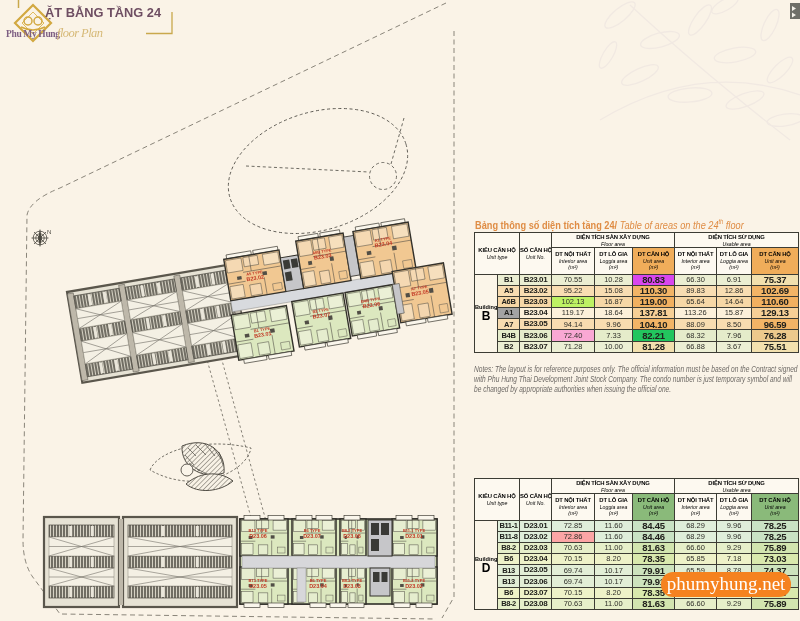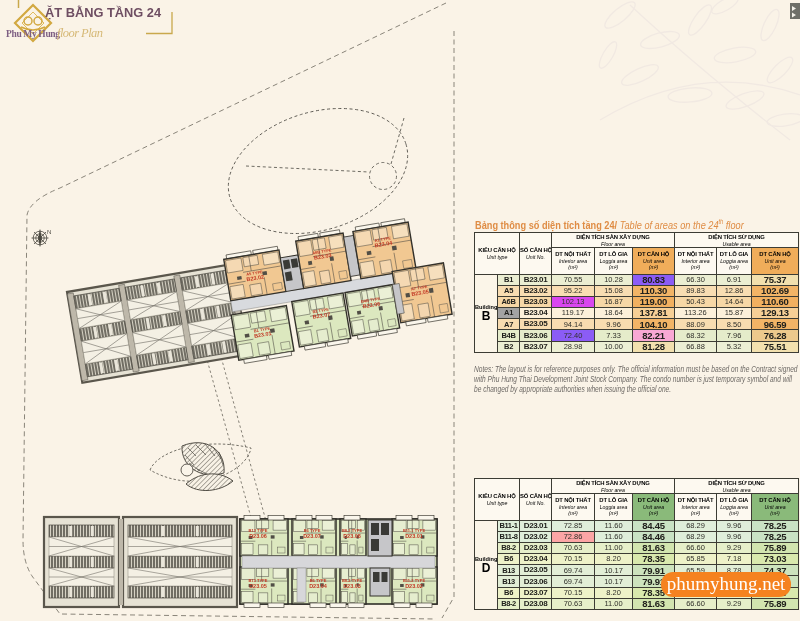--- a/index.html
+++ b/index.html
@@ -526,42 +526,42 @@
 </tr>
 <tr style="height:11.2px">
   <td rowspan="7" style="background:#fbf5e8">
               <div style="font-size:5.6px;font-weight:bold">Building</div>
               <div style="font-size:12px;font-weight:bold;line-height:10px">B</div>
             </td>
   <td style="background:#ebeed2"><span class="typ">B1</span></td>
   <td style="background:#ebeed2"><span class="uno">B23.01</span></td>
   <td style="background:#ebeed2"><span class="num">70.55</span></td>
   <td style="background:#ebeed2"><span class="num">10.28</span></td>
-  <td style="background:#8b5cf6"><span class="bignum">80.83</span></td>
+  <td style="background:#d946ef"><span class="bignum">80.83</span></td>
   <td style="background:#ebeed2"><span class="num">66.30</span></td>
   <td style="background:#ebeed2"><span class="num">6.91</span></td>
   <td style="background:#f2e0ae"><span class="bignum">75.37</span></td>
 </tr>
 <tr style="height:11.2px">
   <td style="background:#f8ddb2"><span class="typ">A5</span></td>
   <td style="background:#f8ddb2"><span class="uno">B23.02</span></td>
   <td style="background:#f8ddb2"><span class="num">95.22</span></td>
   <td style="background:#f8ddb2"><span class="num">15.08</span></td>
   <td style="background:#f2b466"><span class="bignum">110.30</span></td>
   <td style="background:#f8ddb2"><span class="num">89.83</span></td>
   <td style="background:#f8ddb2"><span class="num">12.86</span></td>
   <td style="background:#f2b466"><span class="bignum">102.69</span></td>
 </tr>
 <tr style="height:11.2px">
   <td style="background:#f6d7a6"><span class="typ">A6B</span></td>
   <td style="background:#f6d7a6"><span class="uno">B23.03</span></td>
-  <td style="background:#d946ef"><span class="num">102.13</span></td>
+  <td style="background:#bef264"><span class="num">102.13</span></td>
   <td style="background:#f6d7a6"><span class="num">16.87</span></td>
   <td style="background:#f1b060"><span class="bignum">119.00</span></td>
-  <td style="background:#f6d7a6"><span class="num">50.43</span></td>
+  <td style="background:#f6d7a6"><span class="num">65.64</span></td>
   <td style="background:#f6d7a6"><span class="num">14.64</span></td>
   <td style="background:#f1b060"><span class="bignum">110.60</span></td>
 </tr>
 <tr style="height:11.2px">
   <td style="background:#a3a3a3"><span class="typ">A1</span></td>
   <td style="background:#fcf0da"><span class="uno">B23.04</span></td>
   <td style="background:#fcf0da"><span class="num">119.17</span></td>
   <td style="background:#fcf0da"><span class="num">18.64</span></td>
   <td style="background:#f6cf96"><span class="bignum">137.81</span></td>
   <td style="background:#fcf0da"><span class="num">113.26</span></td>
@@ -574,35 +574,35 @@
   <td style="background:#f8dcb0"><span class="num">94.14</span></td>
   <td style="background:#f8dcb0"><span class="num">9.96</span></td>
   <td style="background:#f2b466"><span class="bignum">104.10</span></td>
   <td style="background:#f8dcb0"><span class="num">88.09</span></td>
   <td style="background:#f8dcb0"><span class="num">8.50</span></td>
   <td style="background:#f2b466"><span class="bignum">96.59</span></td>
 </tr>
 <tr style="height:11.2px">
   <td style="background:#e5ecca"><span class="typ">B4B</span></td>
   <td style="background:#e5ecca"><span class="uno">B23.06</span></td>
-  <td style="background:#8b5cf6"><span class="num">72.40</span></td>
+  <td style="background:#f9a8d4"><span class="num">72.40</span></td>
   <td style="background:#e5ecca"><span class="num">7.33</span></td>
-  <td style="background:#f9a8d4"><span class="bignum">82.21</span></td>
+  <td style="background:#22c55e"><span class="bignum">82.21</span></td>
   <td style="background:#e5ecca"><span class="num">68.32</span></td>
   <td style="background:#e5ecca"><span class="num">7.96</span></td>
   <td style="background:#edc98c"><span class="bignum">76.28</span></td>
 </tr>
 <tr style="height:11.2px">
   <td style="background:#ecefd4"><span class="typ">B2</span></td>
   <td style="background:#ecefd4"><span class="uno">B23.07</span></td>
-  <td style="background:#ecefd4"><span class="num">28.98</span></td>
+  <td style="background:#ecefd4"><span class="num">71.28</span></td>
   <td style="background:#ecefd4"><span class="num">10.00</span></td>
   <td style="background:#f2e0ae"><span class="bignum">81.28</span></td>
   <td style="background:#ecefd4"><span class="num">66.88</span></td>
-  <td style="background:#ecefd4"><span class="num">5.32</span></td>
+  <td style="background:#ecefd4"><span class="num">3.67</span></td>
   <td style="background:#f2e0ae"><span class="bignum">75.51</span></td>
 </tr>
 </tbody>
       </table>
 </div>
 
 <div class="abs notes">
       <div style="transform:scale(0.71,1);transform-origin:0 0;white-space:nowrap;">Notes: The layout is for reference purposes only. The official information must be based on the Contract signed<br>with Phu Hung Thai Development Joint Stock Company. The condo number is just temporary symbol and will<br>be changed by appropriate authorities when issuing the official one.</div>
     </div>
 

